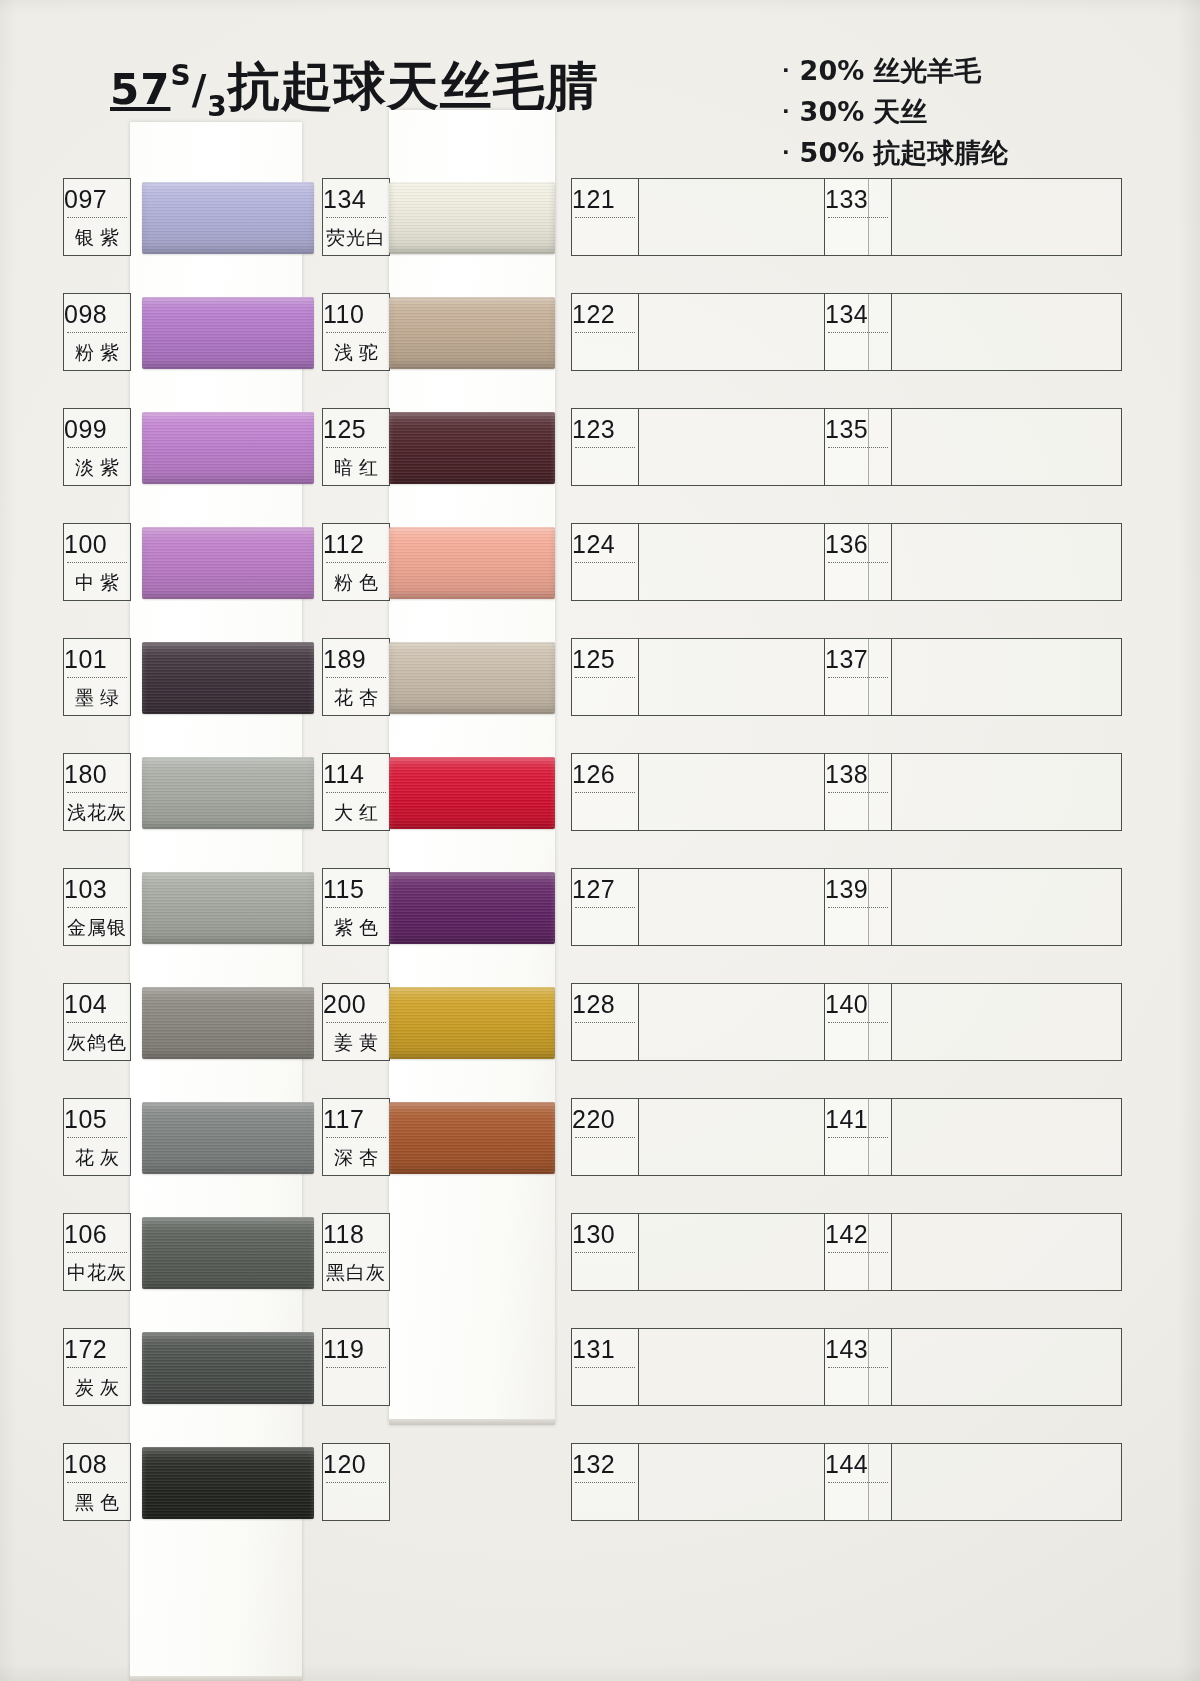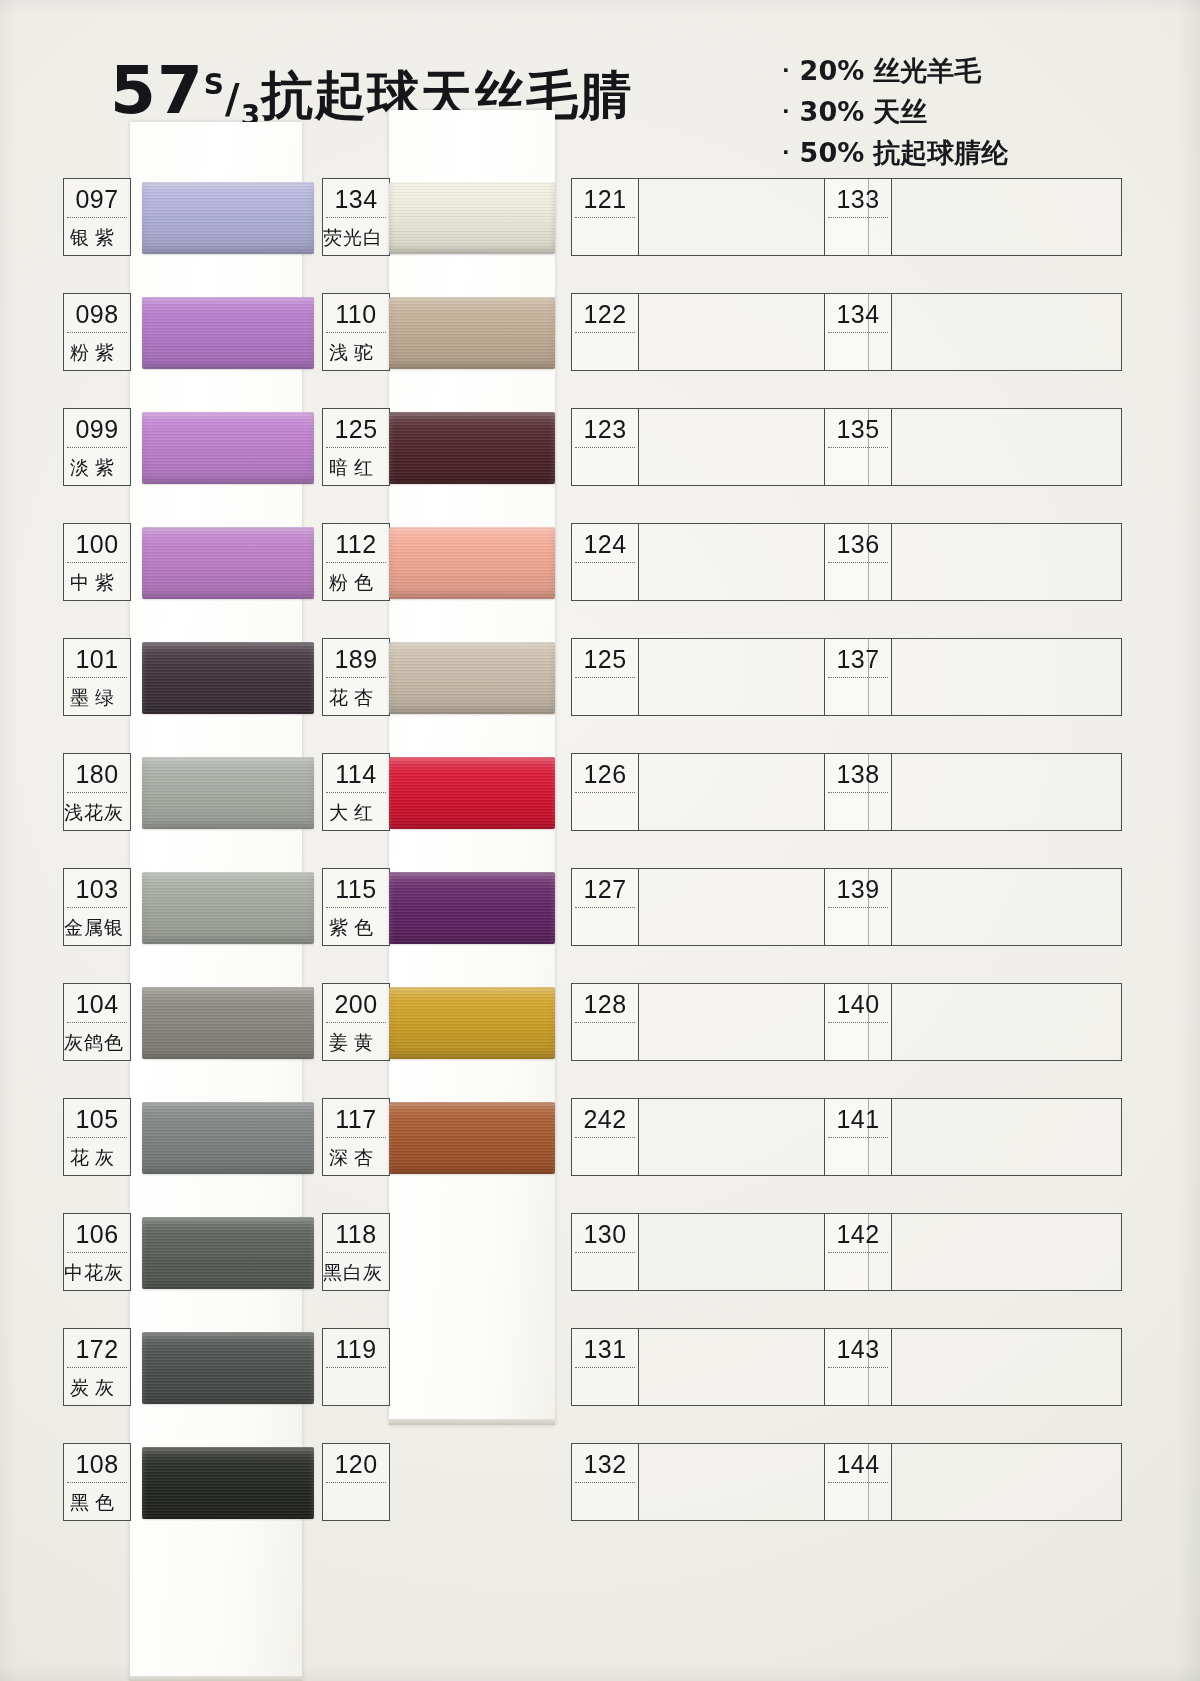--- a/index.html
+++ b/index.html
@@ -26,21 +26,21 @@
     pointer-events:none;
   }
 
   
   .title{
     position:absolute;left:110px;top:52px;
     font-weight:bold;font-size:54px;color:#14161a;
     letter-spacing:1px;white-space:nowrap;
     font-family:"DejaVu Sans","Liberation Sans",sans-serif;
   }
-  .title .num{font-size:66px;}
+  .title .num{font-size:42px;text-decoration:underline;}
   .title .sup{font-size:28px;vertical-align:super;}
   .title .slash{font-size:40px;}
   .title .sub{font-size:28px;vertical-align:sub;}
   .title .cn{font-size:52px;}
 
   .comp{
     position:absolute;left:742px;top:34px;width:440px;
   }
   .comp li{
     list-style:none;
@@ -75,29 +75,29 @@
 
   .labelbox{
     position:absolute;left:0;top:0;
     width:68px;height:78px;
     border:1.4px solid #4b4f4a;
     background:rgba(252,252,249,.55);
     box-sizing:border-box;
     z-index:5;
   }
   .labelbox .code{
-    height:38px;line-height:40px;text-align:center;
+    height:38px;line-height:40px;
     font-size:25px;color:#15171a;letter-spacing:.5px;
     font-family:"Liberation Sans","DejaVu Sans",sans-serif;
   }
   .labelbox .divider{
     height:0;border-top:1.4px dotted #6a6e68;margin:0 3px;
   }
   .labelbox .cname{
-    height:37px;line-height:39px;text-align:left;
+    height:37px;line-height:39px;text-align:center;
     font-size:19px;color:#14161a;
     letter-spacing:1px;
     white-space:nowrap;
     font-family:"DejaVu Sans","Liberation Sans",sans-serif;
   }
   .labelbox .cname.wide{letter-spacing:6px;padding-left:6px;}
 
   
   .emptybox{
     position:absolute;left:68px;top:0;
@@ -486,21 +486,21 @@
     <div class="slot">
       <div class="labelbox">
         <div class="code">128</div>
         <div class="divider"></div>
         <div class="cname"></div>
       </div>
       <div class="emptybox"></div>
     </div>
     <div class="slot">
       <div class="labelbox">
-        <div class="code">242</div>
+        <div class="code">220</div>
         <div class="divider"></div>
         <div class="cname"></div>
       </div>
       <div class="emptybox"></div>
     </div>
     <div class="slot">
       <div class="labelbox">
         <div class="code">130</div>
         <div class="divider"></div>
         <div class="cname"></div>

